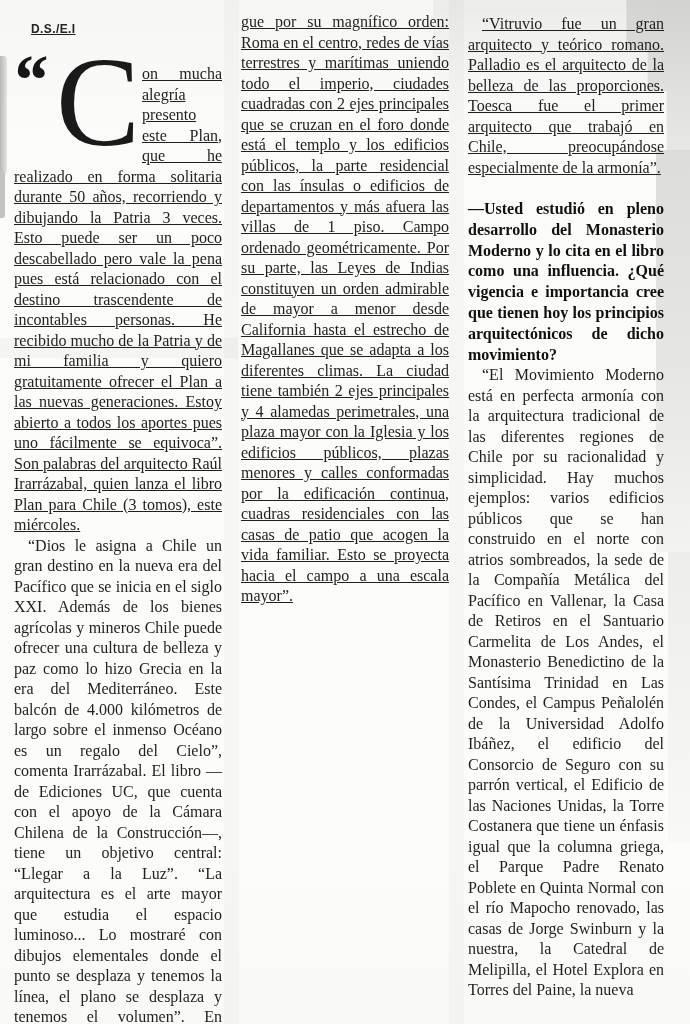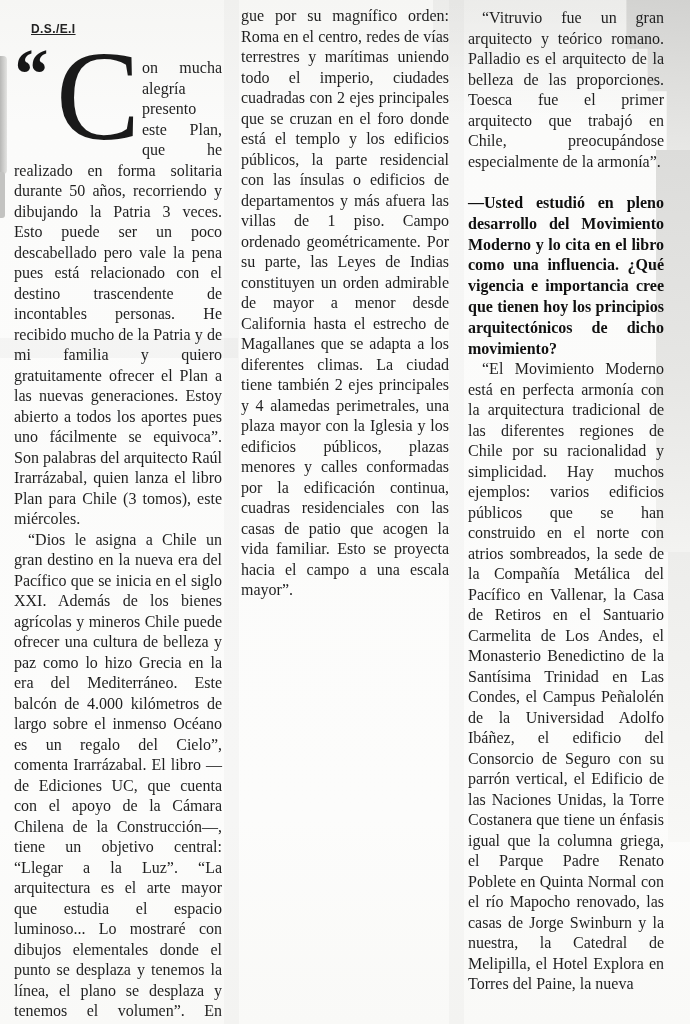--- a/index.html
+++ b/index.html
@@ -38,21 +38,21 @@
 
   .cols{position:absolute;left:14px;top:0;display:flex;gap:19px;}
   .col{width:208px;font-size:16px;line-height:20.5px;text-align:justify;}
   .col-0{padding-top:58px;}
   .col-1{padding-top:6px;}
   .col-2{width:196px;padding-top:8px;}
 
   .para{margin:0;}
   .para.indent{text-indent:14px;}
   .para.question{font-weight:bold;color:#101010;margin-top:21px;line-height:20.8px;}
-  .col .para:first-child{margin-top:0;}
+  .col .para:first-child{margin-top:6px;text-decoration:underline;}
 
   
   .dropcap-block{float:left;width:128px;height:102px;position:relative;}
   .dc-quote{position:absolute;left:-3px;top:-20px;font-size:72px;font-weight:bold;
     font-style:italic;letter-spacing:-5px;color:#161616;line-height:1;}
   .dc-letter{position:absolute;right:2px;top:-24px;font-size:126px;line-height:1;color:#1a1a1a;}
 
   
   .ws{float:right;clear:right;}
   .ws1{width:48px;height:84px;}
@@ -82,17 +82,17 @@
             <span class="dc-quote">“</span>
             <span class="dc-letter">C</span>
           </span><span>on mucha alegría presento este Plan, que he realizado en forma solitaria durante 50 años, recorriendo y dibujando la Patria 3 veces. Esto puede ser un poco descabellado pero vale la pena pues está relacionado con el destino trascendente de incontables personas. He recibido mucho de la Patria y de mi familia y quiero gratuitamente ofrecer el Plan a las nuevas generaciones. Estoy abierto a todos los aportes pues uno fácilmente se equivoca”. Son palabras del arquitecto Raúl Irarrázabal, quien lanza el libro Plan para Chile (3 tomos), este miércoles.</span></p>
         <p class="para body indent"><span>“Dios le asigna a Chile un gran destino en la nueva era del Pacífico que se inicia en el siglo XXI. Además de los bienes agrícolas y mineros Chile puede ofrecer una cultura de belleza y paz como lo hizo Grecia en la era del Mediterráneo. Este balcón de 4.000 kilómetros de largo sobre el inmenso Océano es un regalo del Cielo”, comenta Irarrázabal. El libro —de Ediciones UC, que cuenta con el apoyo de la Cámara Chilena de la Construcción—, tiene un objetivo central: “Llegar a la Luz”. “La arquitectura es el arte mayor que estudia el espacio luminoso... Lo mostraré con dibujos elementales donde el punto se desplaza y tenemos la línea, el plano se desplaza y tenemos el volumen”. En efecto, se trata de libros profusamente ilustrados con los característicos dibujos de Irarrázabal, de una escala y sencillez que permite que la luz sea siempre la protagonista.</span></p>
       </div>
     <div class="col col-1">
         <p class="para body"><span>gue por su magnífico orden: Roma en el centro, redes de vías terrestres y marítimas uniendo todo el imperio, ciudades cuadradas con 2 ejes principales que se cruzan en el foro donde está el templo y los edificios públicos, la parte residencial con las ínsulas o edificios de departamentos y más afuera las villas de 1 piso. Campo ordenado geométricamente. Por su parte, las Leyes de Indias constituyen un orden admirable de mayor a menor desde California hasta el estrecho de Magallanes que se adapta a los diferentes climas. La ciudad tiene también 2 ejes principales y 4 alamedas perimetrales, una plaza mayor con la Iglesia y los edificios públicos, plazas menores y calles conformadas por la edificación continua, cuadras residenciales con las casas de patio que acogen la vida familiar. Esto se proyecta hacia el campo a una escala mayor”.</span></p>
       </div>
     <div class="col col-2">
         <p class="para body indent"><span>“Vitruvio fue un gran arquitecto y teórico romano. Palladio es el arquitecto de la belleza de las proporciones. Toesca fue el primer arquitecto que trabajó en Chile, preocupándose especialmente de la armonía”.</span></p>
-        <p class="para question"><span>—Usted estudió en pleno desarrollo del Movimiento Moderno y lo cita en el libro como una influencia. ¿Qué vigencia e importancia cree que tienen hoy los principios arquitectónicos de dicho movimiento?</span></p>
+        <p class="para question"><span>—Usted estudió en pleno desarrollo del Monasterio Moderno y lo cita en el libro como una influencia. ¿Qué vigencia e importancia cree que tienen hoy los principios arquitectónicos de dicho movimiento?</span></p>
         <p class="para body indent"><span>“El Movimiento Moderno está en perfecta armonía con la arquitectura tradicional de las diferentes regiones de Chile por su racionalidad y simplicidad. Hay muchos ejemplos: varios edificios públicos que se han construido en el norte con atrios sombreados, la sede de la Compañía Metálica del Pacífico en Vallenar, la Casa de Retiros en el Santuario Carmelita de Los Andes, el Monasterio Benedictino de la Santísima Trinidad en Las Condes, el Campus Peñalolén de la Universidad Adolfo Ibáñez, el edificio del Consorcio de Seguro con su parrón vertical, el Edificio de las Naciones Unidas, la Torre Costanera que tiene un énfasis igual que la columna griega, el Parque Padre Renato Poblete en Quinta Normal con el río Mapocho renovado, las casas de Jorge Swinburn y la nuestra, la Catedral de Melipilla, el Hotel Explora en Torres del Paine, la nueva</span></p>
       </div>
   </div>
 </div>
 
 </body></html>

